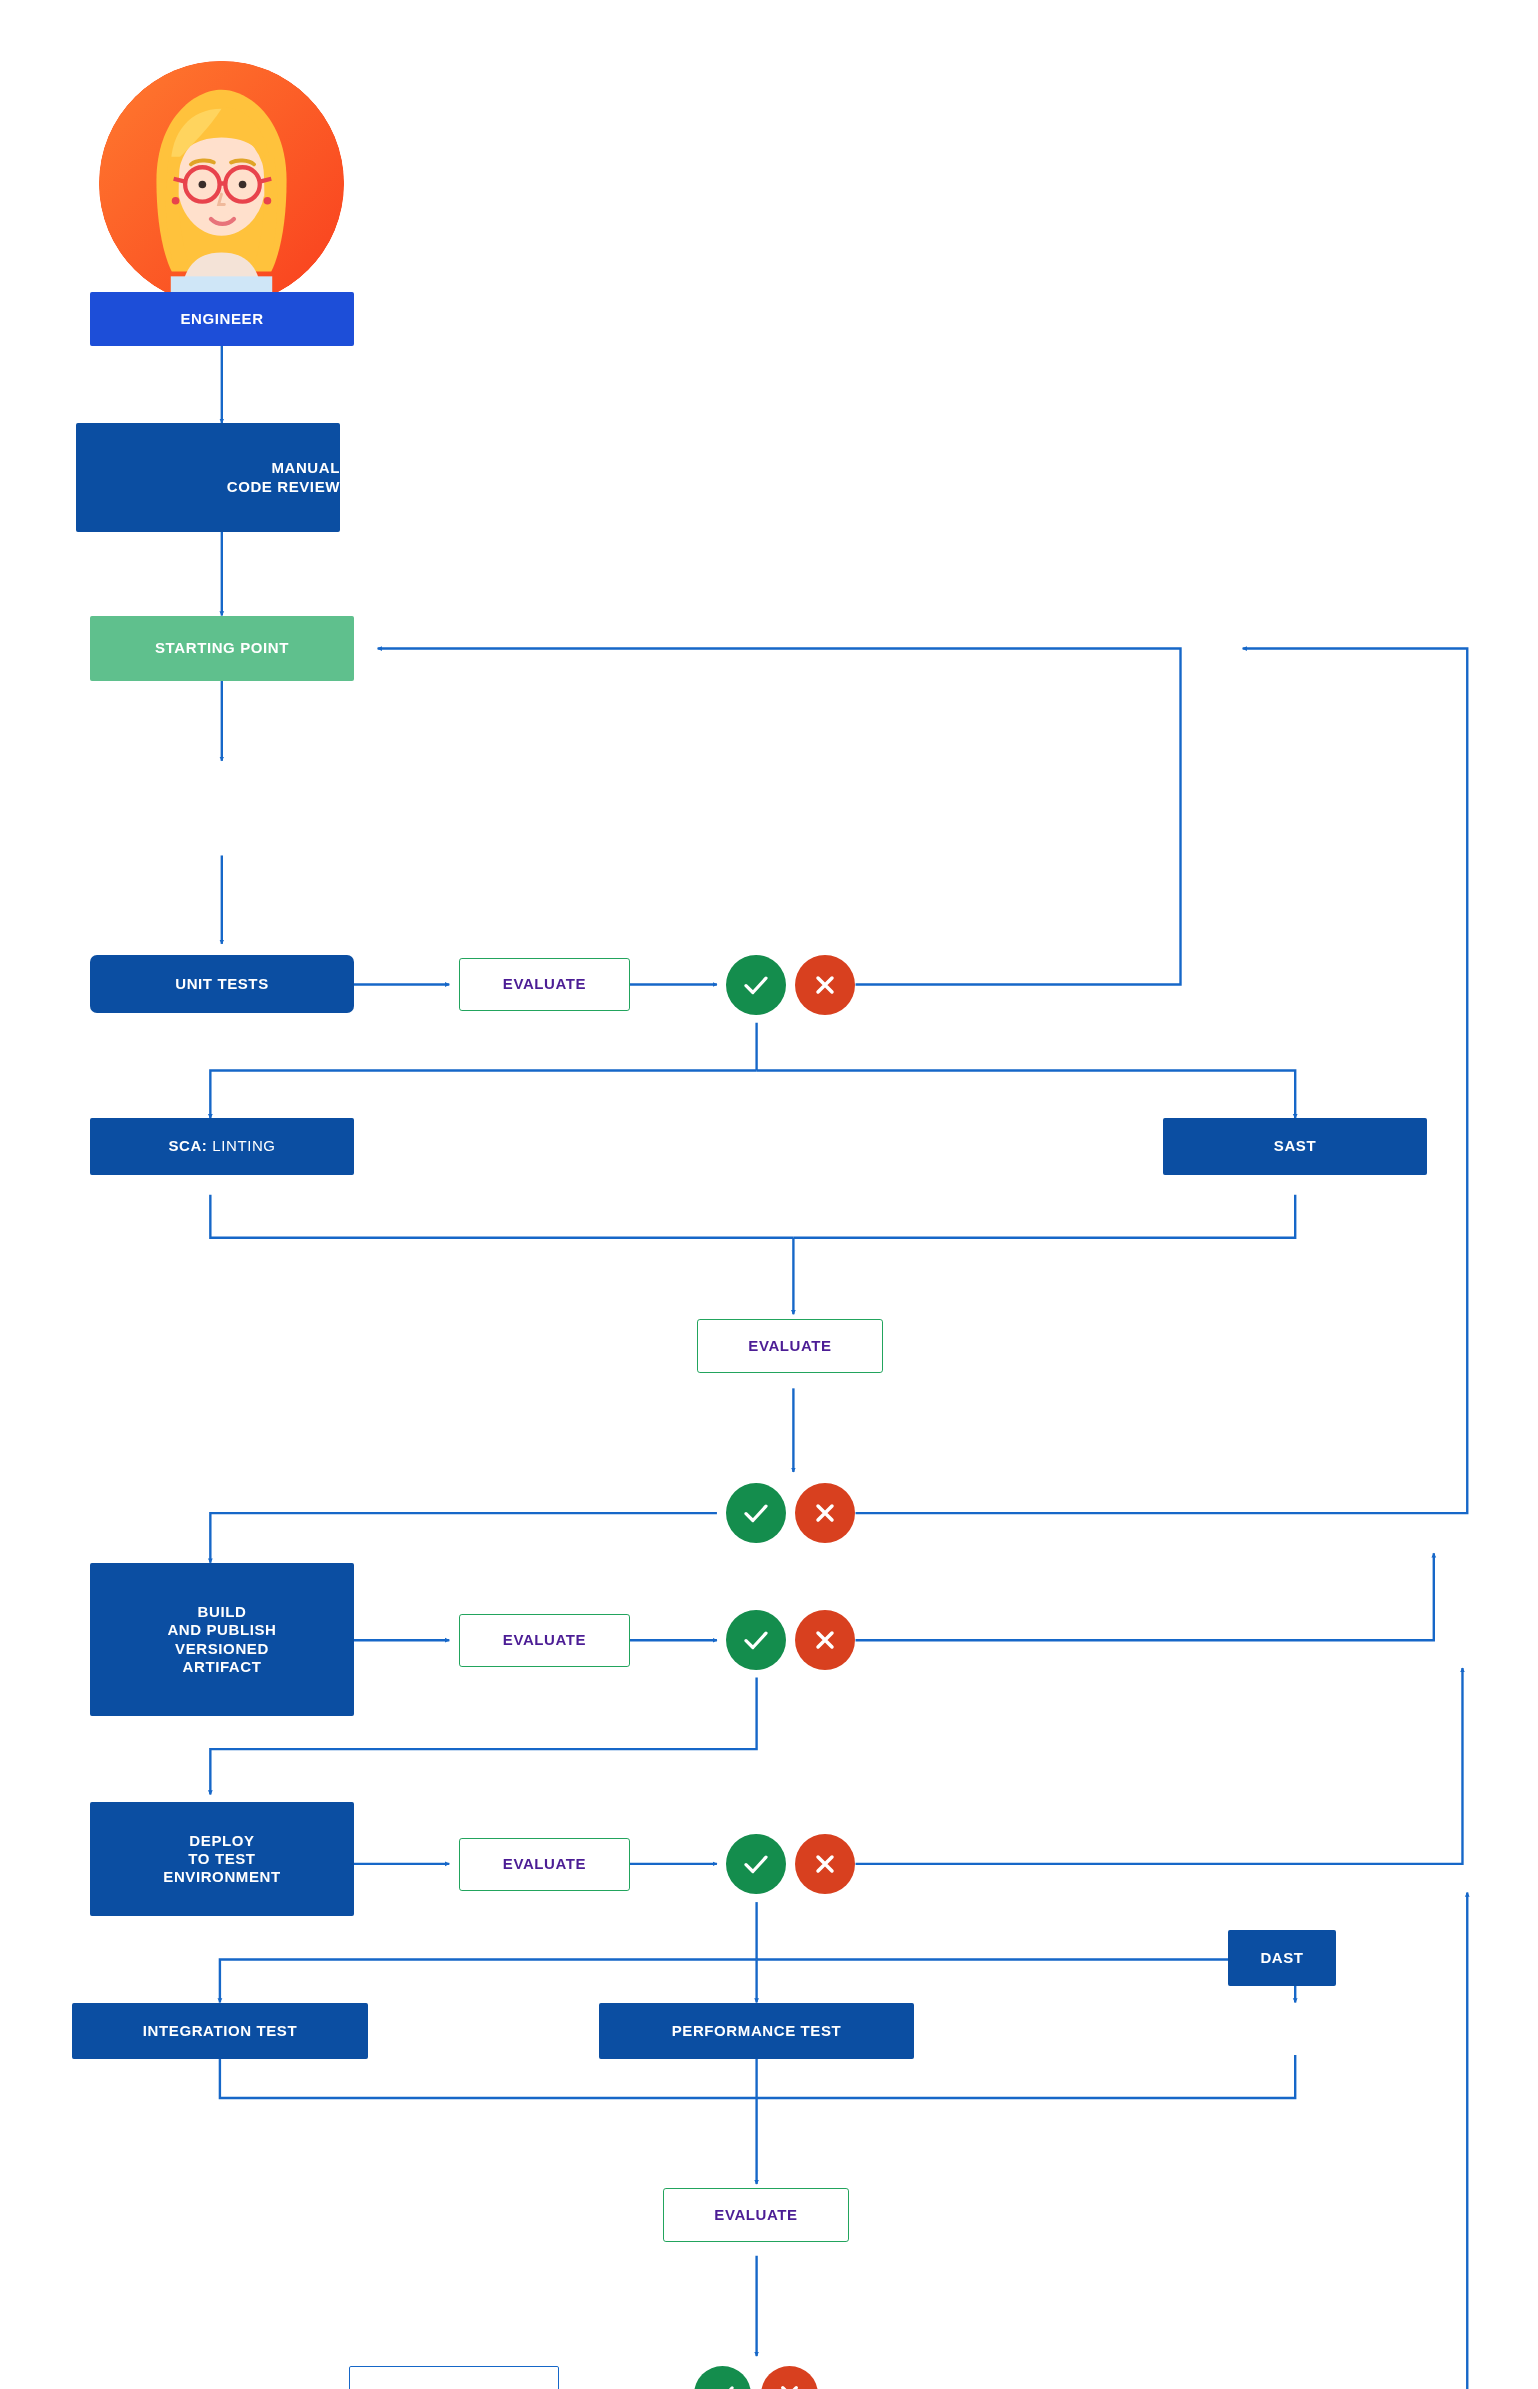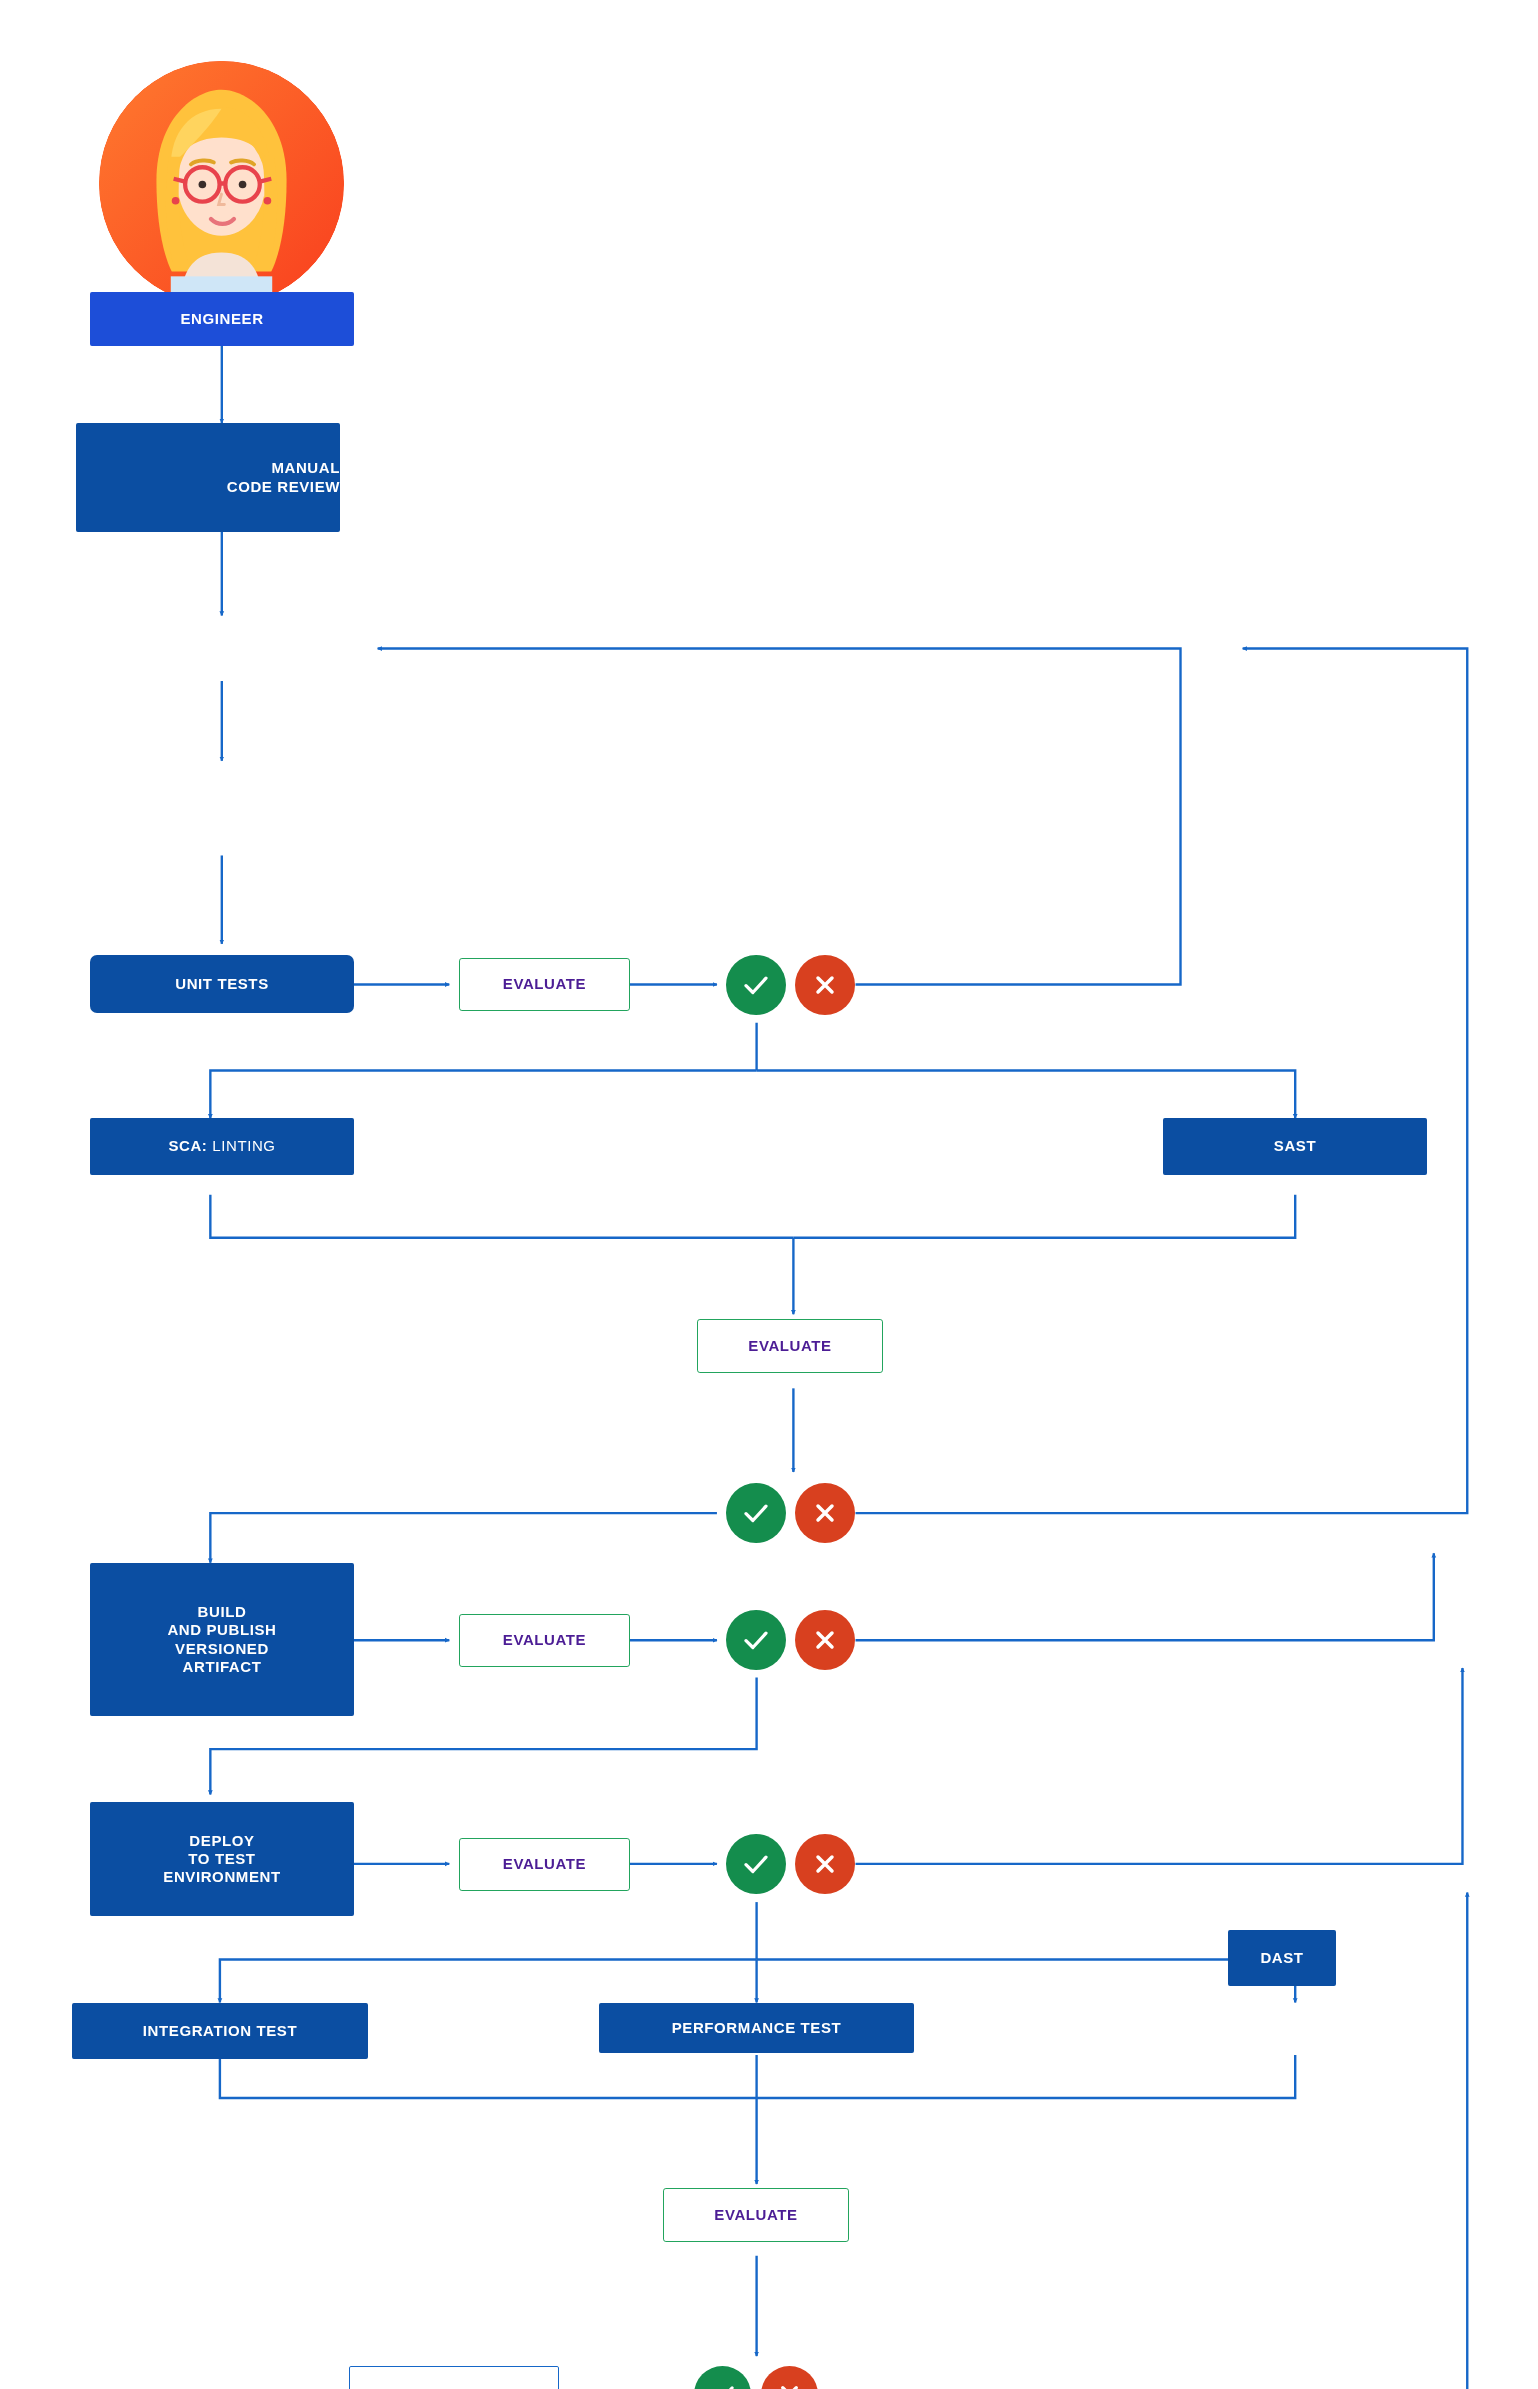--- a/index.html
+++ b/index.html
@@ -225,20 +225,23 @@
 
   <div class="node node-dark" style="left:90px; top:292px; width:264px; height:54px;">
     <span>ENGINEER</span>
   </div>
 
   <div class="node node-blue" style="left:76px; top:423px; width:264px; height:109px; flex-direction:column;align-items:flex-end;">
     <span>MANUAL</span>
     <span>CODE REVIEW</span>
   </div>
 
+  <div class="node node-green-fill" style="left:90px; top:616px; width:264px; height:65px;">
+    <span>STARTING POINT</span>
+  </div>
 
 
   <div class="node node-blue" style="left:90px; top:955px; width:264px; height:58px;border-radius:7px;">
     <span>UNIT TESTS</span>
   </div>
 
   <div class="node node-eval" style="left:459px; top:958px; width:171px; height:53px;">
     <span>EVALUATE</span>
   </div>
 
@@ -316,21 +319,21 @@
   <div class="badge badge-fail" style="left:795px; top:1834px; width:60px; height:60px;">
     <svg width="28" height="28" viewBox="0 0 24 24">
         <path d="M6 6 L18 18 M18 6 L6 18" fill="none" stroke="#ffffff" stroke-width="3" stroke-linecap="round"></path>
       </svg>
   </div>
 
   <div class="node node-blue" style="left:72px; top:2003px; width:296px; height:56px;">
     <span>INTEGRATION TEST</span>
   </div>
 
-  <div class="node node-blue" style="left:599px; top:2003px; width:315px; height:50px;">
+  <div class="node node-blue" style="left:599px; top:2003px; width:315px; height:56px;">
     <span>PERFORMANCE TEST</span>
   </div>
 
   <div class="node node-blue" style="left:1228px; top:1930px; width:108px; height:56px;">
     <span>DAST</span>
   </div>
 
   <div class="node node-eval" style="left:663px; top:2188px; width:186px; height:54px;">
     <span>EVALUATE</span>
   </div>

